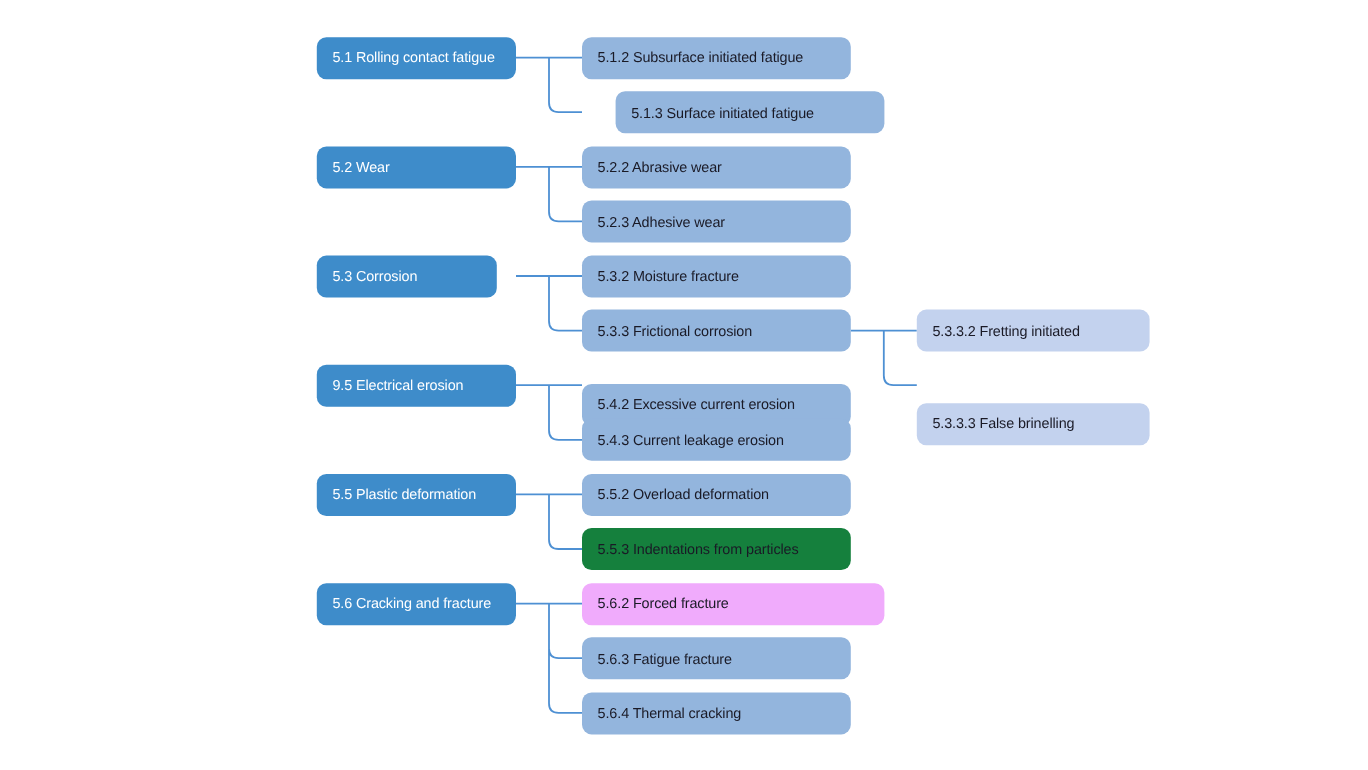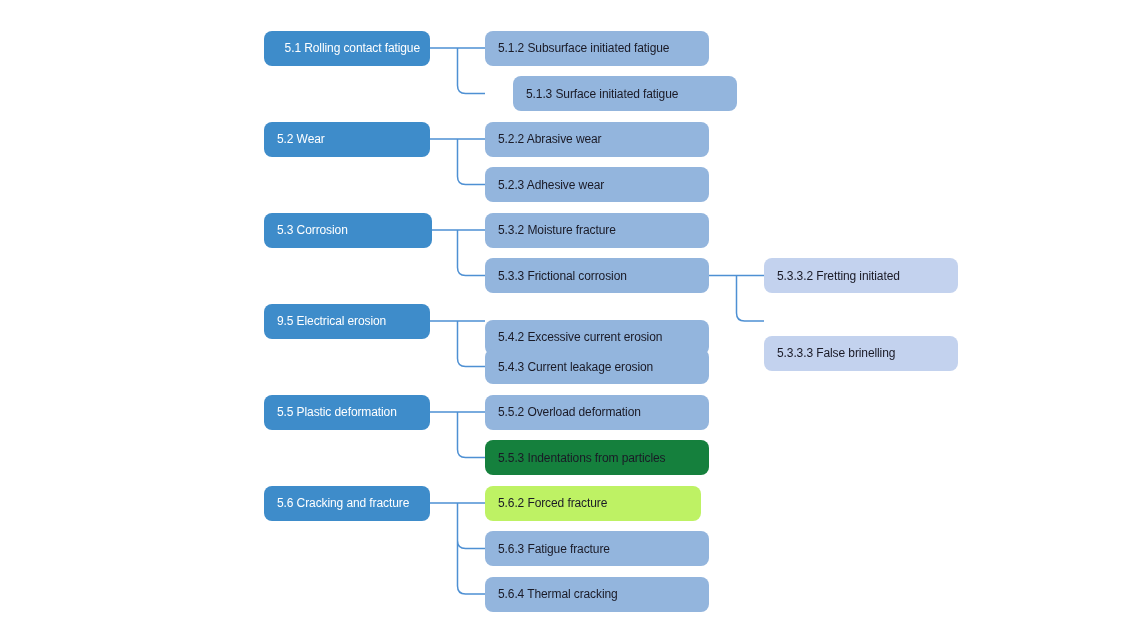--- a/index.html
+++ b/index.html
@@ -38,39 +38,39 @@
   .node.level2, .node.level3 { color: #1a1a26; }
 </style>
 </head>
 <body>
 
 <div id="canvas">
   <svg id="wires" width="1140" height="642" viewBox="0 0 1140 642">
     <path id="wirepath" fill="none" stroke-width="1.5" d="M 430 48 H 485 M 457.5 48 V 85.5 Q 457.5 93.5 465.5 93.5 H 485 M 430 139 H 485 M 457.5 139 V 176.5 Q 457.5 184.5 465.5 184.5 H 485 M 430 230 H 485 M 457.5 230 V 267.5 Q 457.5 275.5 465.5 275.5 H 485 M 709 275.5 H 764 M 736.5 275.5 V 313 Q 736.5 321 744.5 321 H 764 M 430 321 H 485 M 457.5 321 V 358.5 Q 457.5 366.5 465.5 366.5 H 485 M 430 412 H 485 M 457.5 412 V 449.5 Q 457.5 457.5 465.5 457.5 H 485 M 430 503 H 485 M 457.5 503 V 540.5 Q 457.5 548.5 465.5 548.5 H 485 M 457.5 503 V 586 Q 457.5 594 465.5 594 H 485" stroke="#4e90d3"></path>
   </svg>
 
-<div class="node level1" style="left: 264px; top: 30.5px; width: 166px; background: rgb(62, 140, 202); justify-content: flex-end;">
+<div class="node level1" style="left: 264px; top: 30.5px; width: 166px; background: rgb(62, 140, 202);">
       <span>5.1 Rolling contact fatigue</span>
     </div>
     <div class="node level2" style="left: 485px; top: 30.5px; width: 224px; background: rgb(147, 181, 221);">
       <span>5.1.2 Subsurface initiated fatigue</span>
     </div>
     <div class="node level2" style="left: 485px; top: 76px; width: 224px; background: rgb(147, 181, 221); margin-left: 28px;">
       <span>5.1.3 Surface initiated fatigue</span>
     </div>
     <div class="node level1" style="left: 264px; top: 121.5px; width: 166px; background: rgb(62, 140, 202);">
       <span>5.2 Wear</span>
     </div>
     <div class="node level2" style="left: 485px; top: 121.5px; width: 224px; background: rgb(147, 181, 221);">
       <span>5.2.2 Abrasive wear</span>
     </div>
     <div class="node level2" style="left: 485px; top: 167px; width: 224px; background: rgb(147, 181, 221);">
       <span>5.2.3 Adhesive wear</span>
     </div>
-    <div class="node level1" style="left: 264px; top: 212.5px; width: 168px; background: rgb(62, 140, 202);">
+    <div class="node level1" style="left: 264px; top: 212.5px; width: 150px; background: rgb(62, 140, 202);">
       <span>5.3 Corrosion</span>
     </div>
     <div class="node level2" style="left: 485px; top: 212.5px; width: 224px; background: rgb(147, 181, 221);">
       <span>5.3.2 Moisture fracture</span>
     </div>
     <div class="node level2" style="left: 485px; top: 258px; width: 224px; background: rgb(147, 181, 221);">
       <span>5.3.3 Frictional corrosion</span>
     </div>
     <div class="node level3" style="left: 764px; top: 258px; width: 194px; background: rgb(195, 210, 238);">
       <span>5.3.3.2 Fretting initiated</span>
@@ -92,21 +92,21 @@
     </div>
     <div class="node level2" style="left: 485px; top: 394.5px; width: 224px; background: rgb(147, 181, 221);">
       <span>5.5.2 Overload deformation</span>
     </div>
     <div class="node level2" style="left: 485px; top: 440px; width: 224px; background: #15803d;">
       <span>5.5.3 Indentations from particles</span>
     </div>
     <div class="node level1" style="left: 264px; top: 485.5px; width: 166px; background: rgb(62, 140, 202);">
       <span>5.6 Cracking and fracture</span>
     </div>
-    <div class="node level2" style="left: 485px; top: 485.5px; width: 216px; background: #bef264;">
+    <div class="node level2" style="left: 485px; top: 485.5px; width: 252px; background: #f0abfc;">
       <span>5.6.2 Forced fracture</span>
     </div>
     <div class="node level2" style="left: 485px; top: 531px; width: 224px; background: rgb(147, 181, 221);">
       <span>5.6.3 Fatigue fracture</span>
     </div>
     <div class="node level2" style="left: 485px; top: 576.5px; width: 224px; background: rgb(147, 181, 221);">
       <span>5.6.4 Thermal cracking</span>
     </div>
   </div>
 

